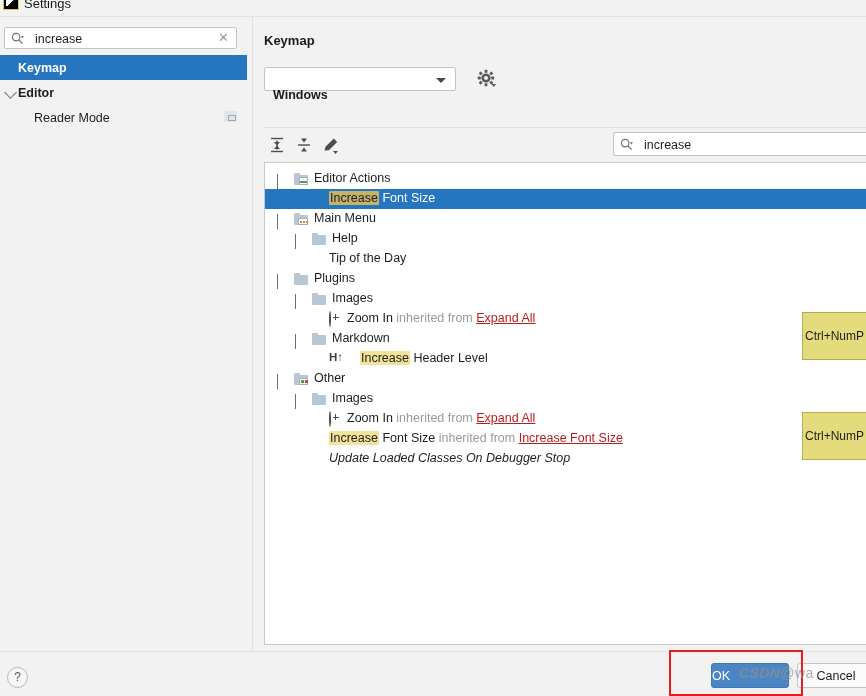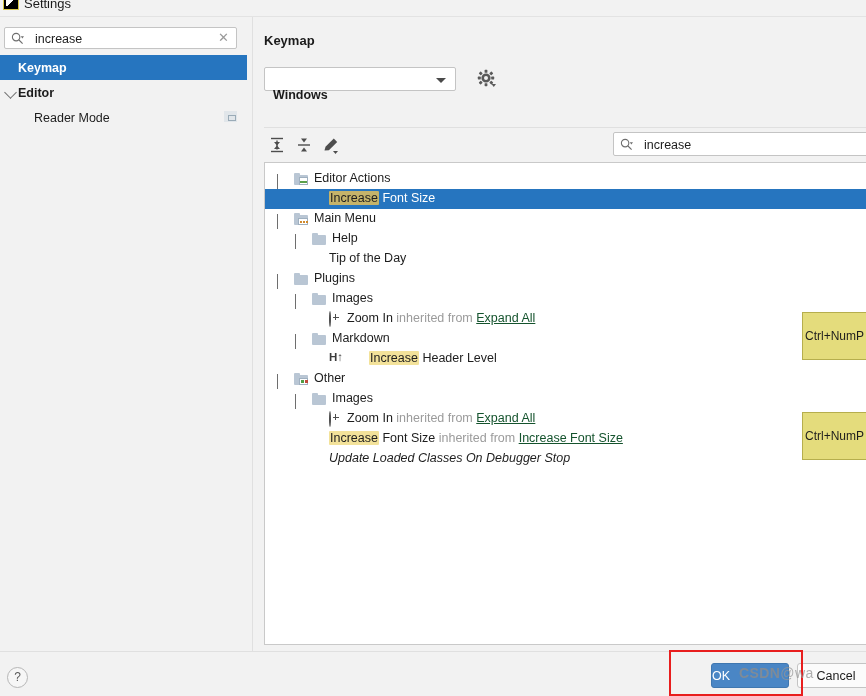--- a/index.html
+++ b/index.html
@@ -157,21 +157,21 @@
     font-size: 12.5px; white-space: nowrap; color: #1d1d1d;
     display: flex; align-items: center; cursor: default;
   }
   .tree-row.sel { background: #2675bf; color: #ffffff; }
   .t-arrow { position: absolute; width: 11px; height: 11px; }
   .t-ico { position: absolute; width: 16px; height: 14px; }
   .t-text { position: absolute; top: 2px; }
   .hl { background: #f3e29a; padding: 0 1px; border-radius: 1px; color:#1d1d1d;}
   .tree-row.sel .hl { background: #c5b36a; color: #1d1d1d; }
   .dim { color: #9b9b9b; }
-  .inh-link { color: #14532d; text-decoration: underline; cursor: pointer; }
+  .inh-link { color: #b91c1c; text-decoration: underline; cursor: pointer; }
   .shortcut {
     position: absolute; top: 3px; background: #e4dc7c; color: #1d1d1d;
     border: 1px solid #b6ae4d; font-size: 12px; padding: 16px 2px; line-height: 14px;
     white-space: nowrap;
   }
   .hplus { position: absolute; top: 2px; font-size: 11.5px; font-weight: bold; color: #3c3c3c; }
 
   
   .folder { position: relative; width: 14px; height: 12px; }
   .folder .body {
@@ -253,21 +253,21 @@
     position: absolute; left: 669px; top: 650px; width: 134px; height: 46px;
     border: 2px solid #e81e1e; box-sizing: border-box; pointer-events: none;
   }
   
   .watermark {
     position: absolute; left: 739px; top: 665px;
     font-size: 14px; color: rgba(150,150,150,0.75);
     font-family: "Liberation Sans", sans-serif; white-space: nowrap;
     pointer-events: none; letter-spacing: 0.4px;
   }
-  .watermark .bold { font-weight: bold; color: rgba(140,140,140,0.8); }
+  .watermark .bold { font-weight: bold; color: rgba(140,140,140,0.8); font-style: italic; }
 </style>
 </head>
 <body>
 
 <div id="root">
 
   <div class="titlebar">
     <div class="tb-icon"></div>
     <div class="tb-title">Settings</div>
     <div class="tb-underline"></div>
@@ -428,21 +428,21 @@
       <div class="tree-row" style="top:166px;">
         <span class="t-arrow" style="left:30px; top:5px;"><span class="chev"></span></span>
         <span class="t-ico" style="left:47px; top:4px;">
           <span class="folder"><span class="tab"></span><span class="body"></span></span>
         </span>
         <span class="t-text" style="left:67px;">Markdown</span>
       </div>
 
       <div class="tree-row" style="top:186px;">
         <span class="hplus" style="left:64px;">H↑</span>
-        <span class="t-text" style="left:93px;padding-left:11px;">
+        <span class="t-text" style="left:84px;padding-left:11px;">
           <span class="hl">Increase</span>
           <span>Header Level</span>
         </span>
       </div>
 
       <div class="tree-row" style="top:206px;">
         <span class="t-arrow" style="left:12px; top:5px;"><span class="chev"></span></span>
         <span class="t-ico" style="left:29px; top:4px;">
           <span class="folder other"><span class="tab"></span><span class="body"></span><span class="mark"></span></span>
         </span>

